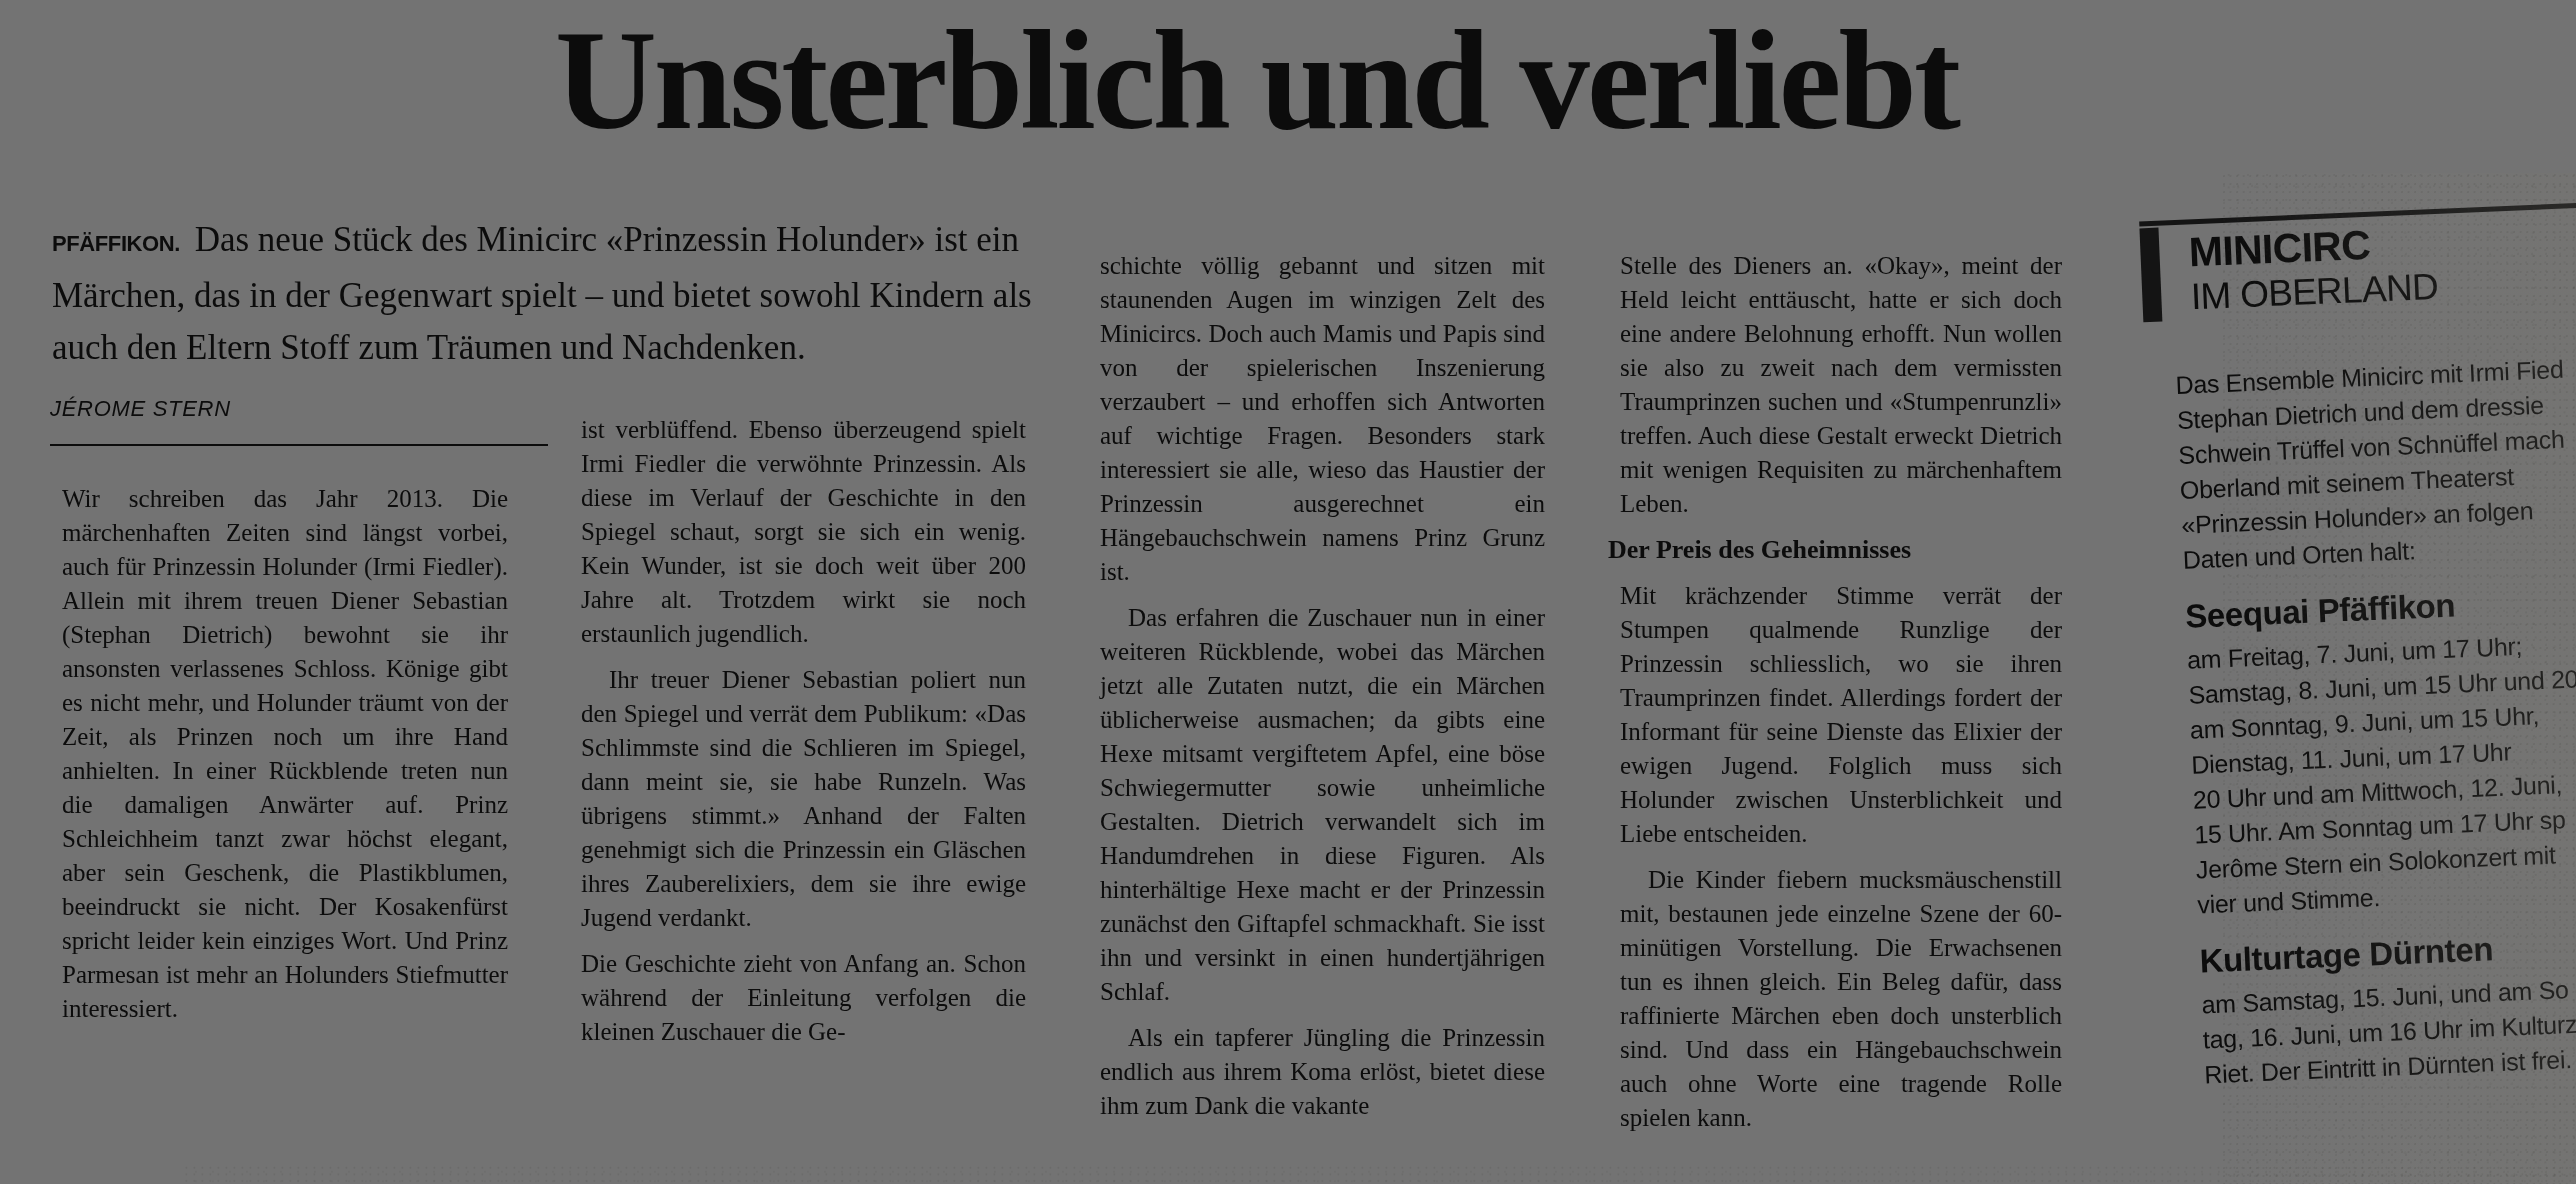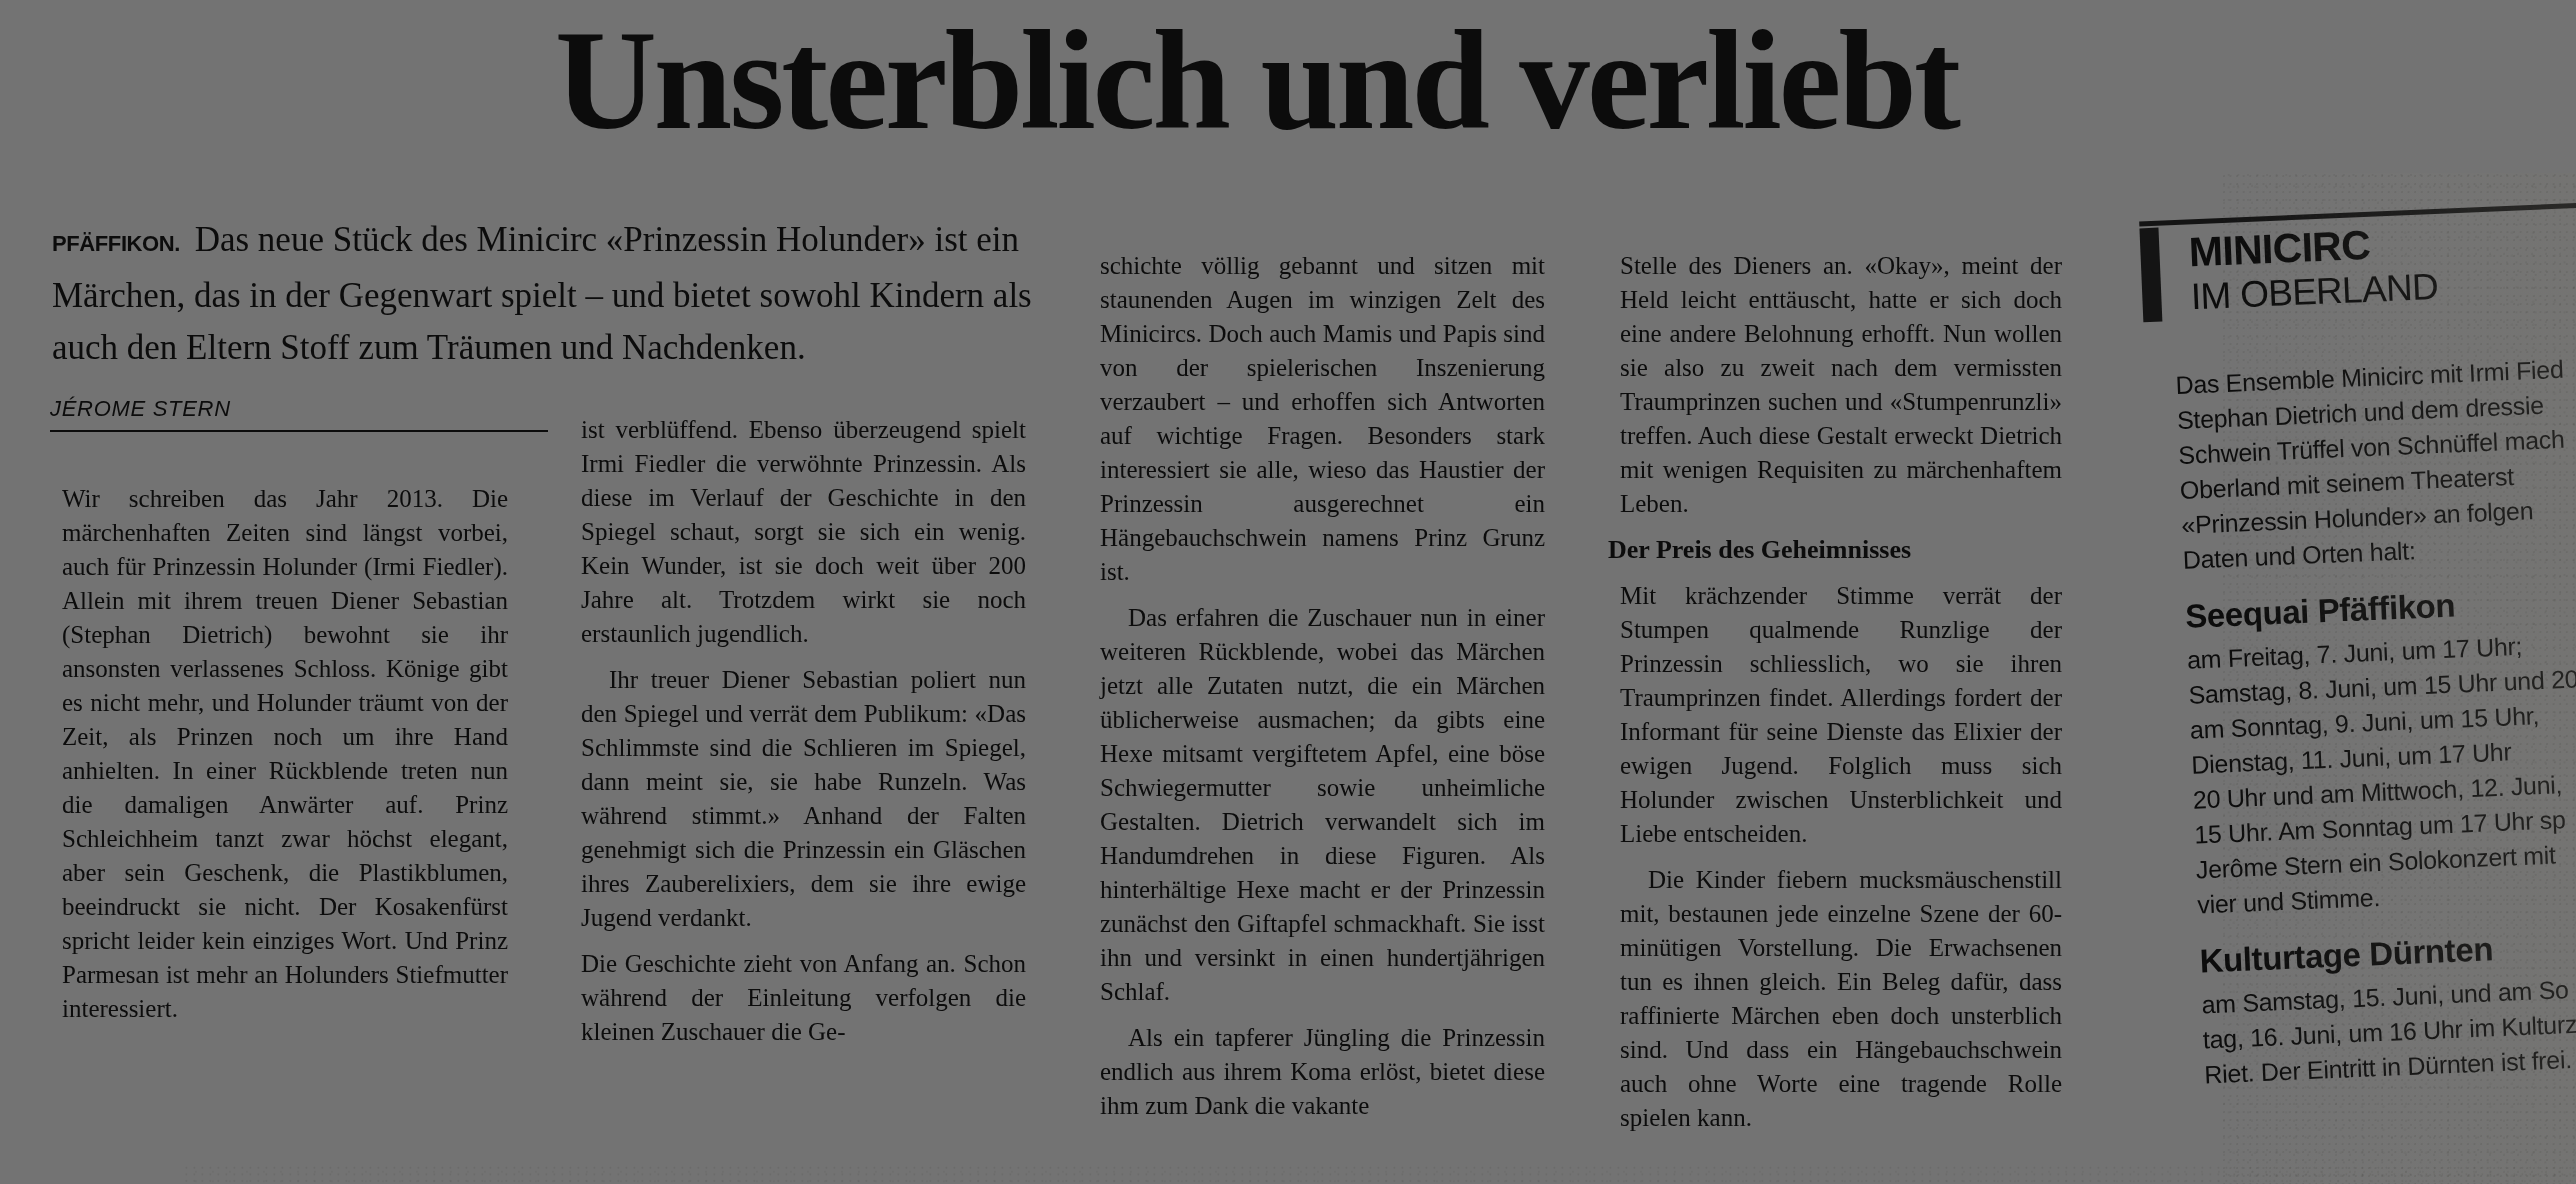--- a/index.html
+++ b/index.html
@@ -24,21 +24,21 @@
     font-size:35px;line-height:52px;text-align:left;
   }
   .kicker{
     font-family:"Liberation Sans", sans-serif;
     font-weight:700;font-size:22px;letter-spacing:-0.4px;
     margin-right:14.7px;
   }
   
   .byline{
     position:absolute;left:50px;top:396px;width:498px;
-    border-bottom:2.9px solid #0c0c0c;padding-bottom:8px;
+    border-bottom:2.9px solid #0c0c0c;padding-bottom:22px;
     font-family:"Liberation Sans", sans-serif;font-style:italic;
     font-size:22px;letter-spacing:0.7px;
   }
   
   .col{
     position:absolute;
     font-size:25px;line-height:34px;
     text-align:justify;
     hyphens:auto;
   }
@@ -104,21 +104,21 @@
   <div class="byline">
     <span>JÉROME STERN</span>
   </div>
 
   <div class="col col1">
     <p>Wir schreiben das Jahr 2013. Die märchenhaften Zeiten sind längst vorbei, auch für Prinzessin Holunder (Irmi Fiedler). Allein mit ihrem treuen Diener Sebastian (Stephan Dietrich) bewohnt sie ihr ansonsten verlassenes Schloss. Könige gibt es nicht mehr, und Holunder träumt von der Zeit, als Prinzen noch um ihre Hand anhielten. In einer Rückblende treten nun die damaligen Anwärter auf. Prinz Schleichheim tanzt zwar höchst elegant, aber sein Geschenk, die Plastikblumen, beeindruckt sie nicht. Der Kosakenfürst spricht leider kein einziges Wort. Und Prinz Parmesan ist mehr an Holunders Stiefmutter interessiert.</p>
   </div>
 
   <div class="col col2">
     <p>ist verblüffend. Ebenso überzeugend spielt Irmi Fiedler die verwöhnte Prinzessin. Als diese im Verlauf der Geschichte in den Spiegel schaut, sorgt sie sich ein wenig. Kein Wunder, ist sie doch weit über 200 Jahre alt. Trotzdem wirkt sie noch erstaunlich jugendlich.</p>
-    <p class="indent">Ihr treuer Diener Sebastian poliert nun den Spiegel und verrät dem Publikum: «Das Schlimmste sind die Schlieren im Spiegel, dann meint sie, sie habe Runzeln. Was während stimmt.» Anhand der Falten genehmigt sich die Prinzessin ein Gläschen ihres Zauberelixiers, dem sie ihre ewige Jugend verdankt.</p>
+    <p class="indent">Ihr treuer Diener Sebastian poliert nun den Spiegel und verrät dem Publikum: «Das Schlimmste sind die Schlieren im Spiegel, dann meint sie, sie habe Runzeln. Was übrigens stimmt.» Anhand der Falten genehmigt sich die Prinzessin ein Gläschen ihres Zauberelixiers, dem sie ihre ewige Jugend verdankt.</p>
     <p>Die Geschichte zieht von Anfang an. Schon während der Einleitung verfolgen die kleinen Zuschauer die Ge-</p>
   </div>
 
   <div class="col col3">
     <p>schichte völlig gebannt und sitzen mit staunenden Augen im winzigen Zelt des Minicircs. Doch auch Mamis und Papis sind von der spielerischen Inszenierung verzaubert – und erhoffen sich Antworten auf wichtige Fragen. Besonders stark interessiert sie alle, wieso das Haustier der Prinzessin ausgerechnet ein Hängebauchschwein namens Prinz Grunz ist.</p>
     <p class="indent">Das erfahren die Zuschauer nun in einer weiteren Rückblende, wobei das Märchen jetzt alle Zutaten nutzt, die ein Märchen üblicherweise ausmachen; da gibts eine Hexe mitsamt vergiftetem Apfel, eine böse Schwiegermutter sowie unheimliche Gestalten. Dietrich verwandelt sich im Handumdrehen in diese Figuren. Als hinterhältige Hexe macht er der Prinzessin zunächst den Giftapfel schmackhaft. Sie isst ihn und versinkt in einen hundertjährigen Schlaf.</p>
     <p class="indent">Als ein tapferer Jüngling die Prinzessin endlich aus ihrem Koma erlöst, bietet diese ihm zum Dank die vakante</p>
   </div>
 
   <div class="col col4">

